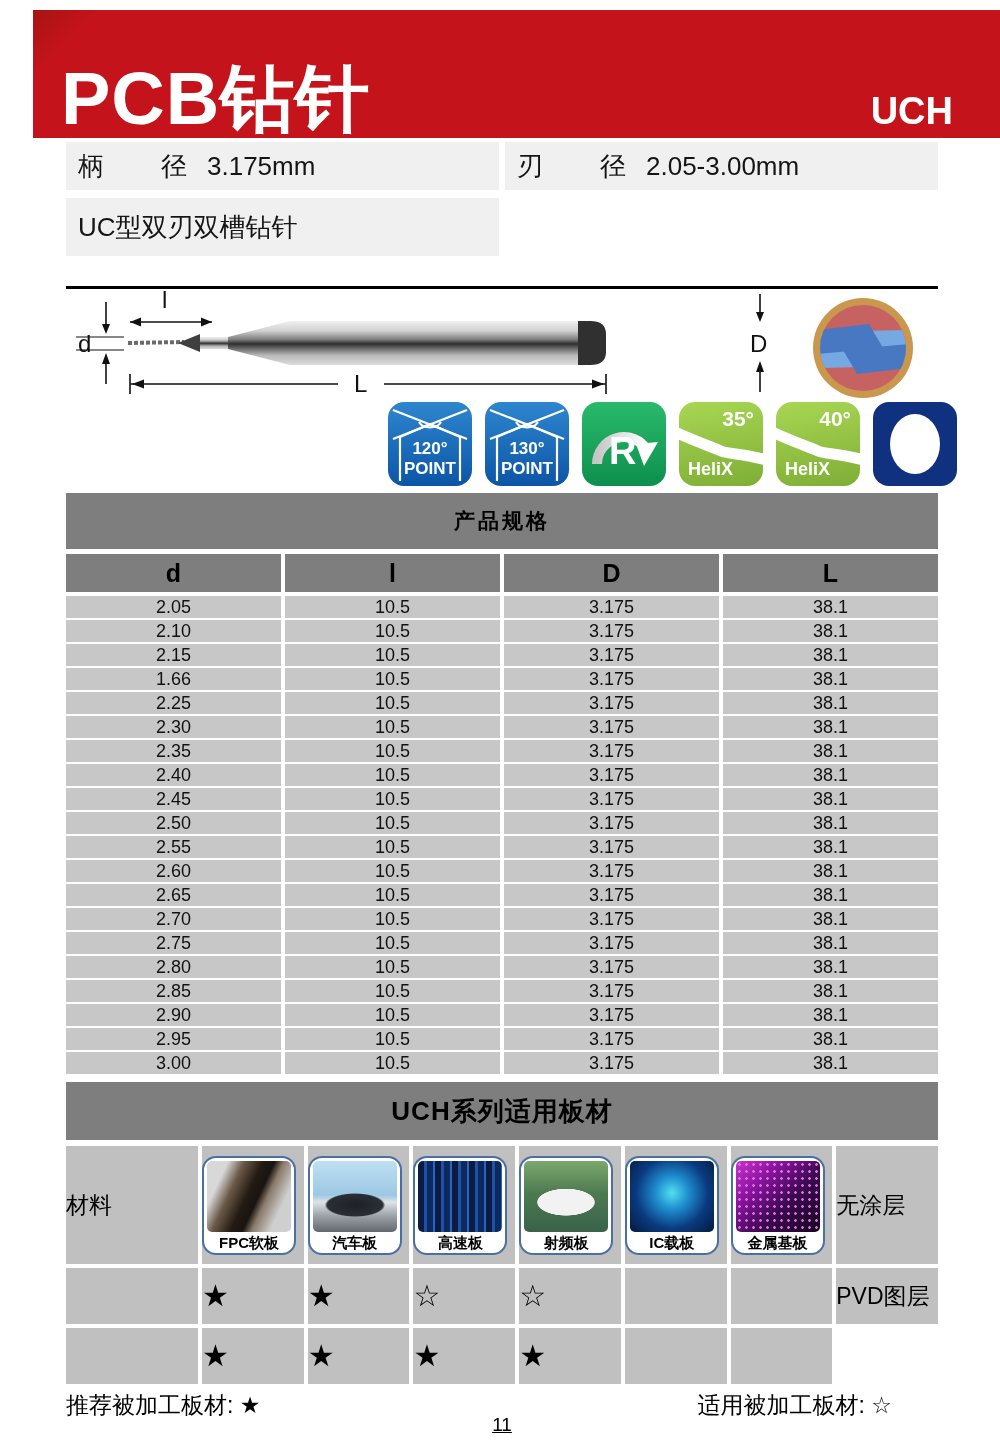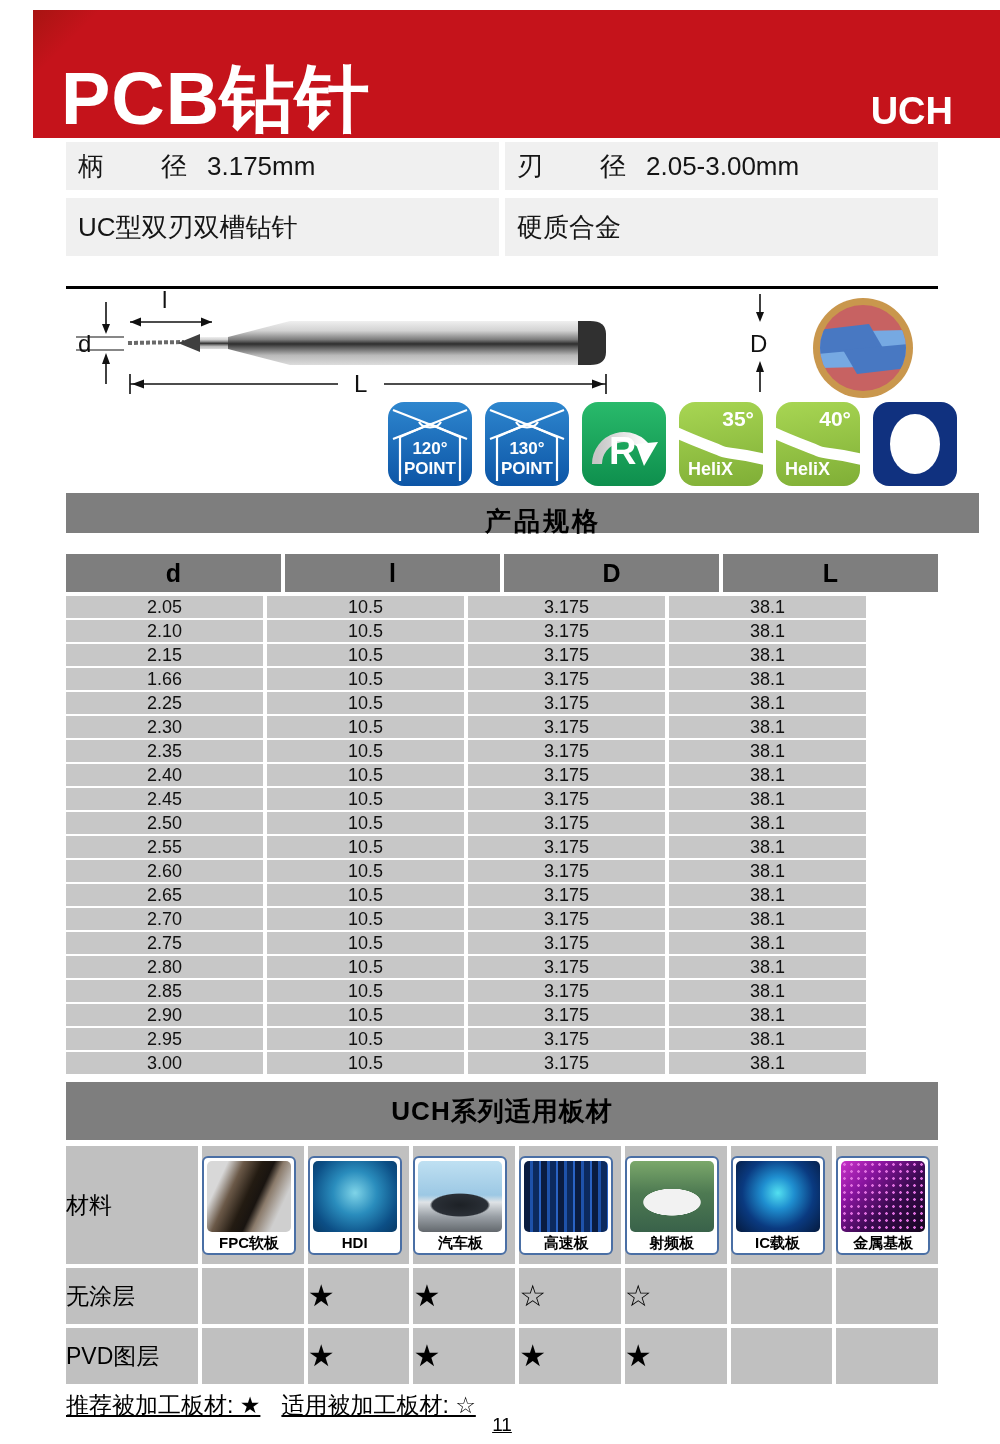--- a/index.html
+++ b/index.html
@@ -40,56 +40,56 @@
   .badge-r{background:linear-gradient(180deg,#29ba6b 0%,#0e8f4d 100%);}
   .badge-r .rletter{position:absolute;left:27px;top:28px;color:#fff;font-size:38px;font-weight:bold;}
   .badge-helix{background:linear-gradient(170deg,#a8d653 0%,#7fae36 100%);}
   .badge-helix .hangle{position:absolute;top:5px;right:9px;color:#fff;font-weight:bold;font-size:21px;}
   .badge-helix .hlabel{position:absolute;bottom:6px;left:9px;color:#fff;font-weight:bold;font-size:18px;}
   .badge-ring{background:#10317f;}
   .badge-ring .hole{position:absolute;left:17px;top:12px;width:50px;height:60px;background:#fff;border-radius:50%;}
 
   .bar{position:absolute;left:0;width:872px;background:var(--bar-gray,#7e7e7e);color:#000;
     font-weight:bold;text-align:center;}
-  .bar1{top:493px;height:40px;font-size:26px;line-height:56px;letter-spacing:3px;padding-left:41px;}
+  .bar1{top:493px;height:56px;font-size:21px;line-height:56px;letter-spacing:3px;}
   .bar2{top:1082px;height:58px;font-size:26px;line-height:58px;letter-spacing:1px;}
 
   .thead{position:absolute;top:554px;left:0;width:872px;display:grid;
     grid-template-columns:repeat(4,1fr);column-gap:4px;}
   .th{background:var(--bar-gray,#7e7e7e);height:38px;text-align:center;font-weight:bold;
     font-size:25px;line-height:38px;color:#000;}
-  .tbody{position:absolute;top:596px;left:0;width:800px;display:flex;flex-direction:column;gap:2px;}
+  .tbody{position:absolute;top:596px;left:0;width:872px;display:flex;flex-direction:column;gap:2px;}
   .trow{display:grid;grid-template-columns:repeat(4,1fr);column-gap:4px;}
   .td{background:var(--row-gray,#c7c7c7);height:22px;text-align:center;font-size:18px;
     line-height:22px;color:#111;}
 
   .matgrid{position:absolute;top:1146px;left:0;width:872px;display:grid;
     grid-template-columns:132px repeat(7,1fr);grid-template-rows:118px 56px 56px;gap:4px;}
   .mcell{background:#c0c0c0;display:flex;align-items:center;justify-content:flex-start;}
   .mlabel{font-size:23px;color:#000;}
-  .card{width:94px;background:#fff;border:2px solid #4a6fa5;border-radius:6px;
+  .card{width:94px;background:#fff;border:2px solid #4a6fa5;border-radius:14px;
     padding:3px 3px 0 3px;box-sizing:border-box;}
   .photo{width:84px;height:71px;border-radius:5px;}
   .clabel{text-align:center;font-size:15px;font-weight:bold;color:#000;line-height:21px;white-space:nowrap;}
   .star{font-size:30px;color:#000;line-height:1;}
 
   .p-fpc{background:linear-gradient(115deg,#d8d8d8 18%,#6b5948 32%,#231b12 48%,#191410 58%,#8a7a6a 66%,#cfcfcf 82%);}
   .p-hdi{background:radial-gradient(circle at 50% 45%,#7fd4e8 0%,#2a8dbd 38%,#0c4f86 75%,#083a66 100%);}
   .p-car{background:radial-gradient(ellipse 60% 28% at 50% 62%,#1d2126 0%,#2a2f36 55%,rgba(0,0,0,0) 60%),
     linear-gradient(180deg,#bfe0f2 0%,#9cc8e4 48%,#dfe3e6 58%,#9aa0a6 78%,#63686d 100%);}
   .p-speed{background:repeating-linear-gradient(90deg,#0a1c40 0 6px,#1e52aa 6px 9px,#0c2a5e 9px 15px,#2a63c4 15px 17px),
     linear-gradient(180deg,#071530,#0d2f6b);}
   .p-rf{background:radial-gradient(ellipse 58% 32% at 50% 58%,#f2f2f2 0 58%,rgba(0,0,0,0) 60%),
     linear-gradient(180deg,#7ba86b 0%,#4e7a52 45%,#39624a 100%);}
   .p-ic{background:radial-gradient(circle at 50% 45%,#53e0f0 0%,#1f8fd0 28%,#0a3a80 62%,#051a3e 100%);}
   .p-metal{background:radial-gradient(circle,#e070e0 1px,rgba(0,0,0,0) 1.6px),
     linear-gradient(135deg,#c832c8 0%,#8a14a0 28%,#3a0a50 60%,#14061e 100%);background-size:7px 7px,100% 100%;}
 
   .footnote{position:absolute;top:1390px;left:0;width:872px;display:flex;
-    justify-content:flex-start;font-size:23px;color:#000;text-decoration:underline;}
+    justify-content:space-between;font-size:23px;color:#000;}
   .footnote .right{padding-right:46px;margin-left:21px;}
   .pageno{position:absolute;top:1414px;left:0;width:872px;text-align:center;font-size:19px;color:#000;}
   .pageno span{text-decoration:underline;padding:0 2px;}
 </style>
 </head>
 <body>
 
 <div class="banner" style="background: linear-gradient(135deg, rgb(168, 20, 18) 0%, rgb(197, 19, 27) 6%, rgb(197, 19, 27) 100%);">
   <div class="title">PCB钻针</div>
   <div class="series">UCH</div>
@@ -103,23 +103,20 @@
       <span class="gap1">径</span>
       <span class="val">3.175mm</span>
     </div>
     <div class="spec-cell">
       <span>刃</span>
       <span class="gap1">径</span>
       <span class="val">2.05-3.00mm</span>
     </div>
     <div class="spec-cell">
       <span>UC型双刃双槽钻针</span>
-    </div>
-    <div class="spec-cell">
-      <span>硬质合金</span>
     </div>
   </div>
 
   <div class="divider"></div>
 
   <div class="diagram">
     <svg class="draw" width="872" height="112" viewBox="0 0 872 112">
       <defs>
         <linearGradient id="metal" x1="0" y1="0" x2="0" y2="1">
           <stop offset="0" stop-color="#efefef"></stop>
@@ -379,26 +376,20 @@
         <div class="mlabel">材料</div>
       </div>
       <div class="mcell">
         <div class="card">
           <div class="photo p-fpc"></div>
           <div class="clabel">FPC软板</div>
         </div>
       </div>
       <div class="mcell">
         <div class="card">
-          <div class="photo p-hdi"></div>
-          <div class="clabel">HDI</div>
-        </div>
-      </div>
-      <div class="mcell">
-        <div class="card">
           <div class="photo p-car"></div>
           <div class="clabel">汽车板</div>
         </div>
       </div>
       <div class="mcell">
         <div class="card">
           <div class="photo p-speed"></div>
           <div class="clabel">高速板</div>
         </div>
       </div>

